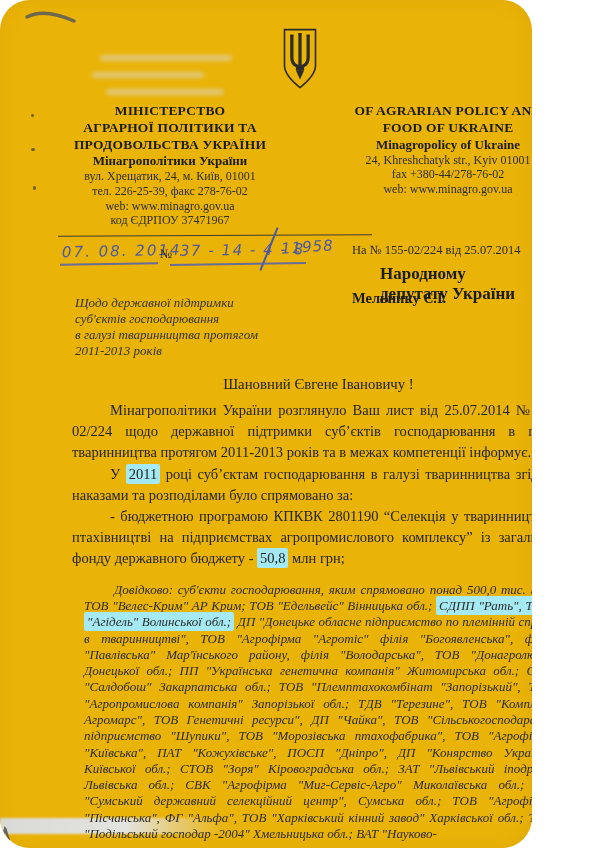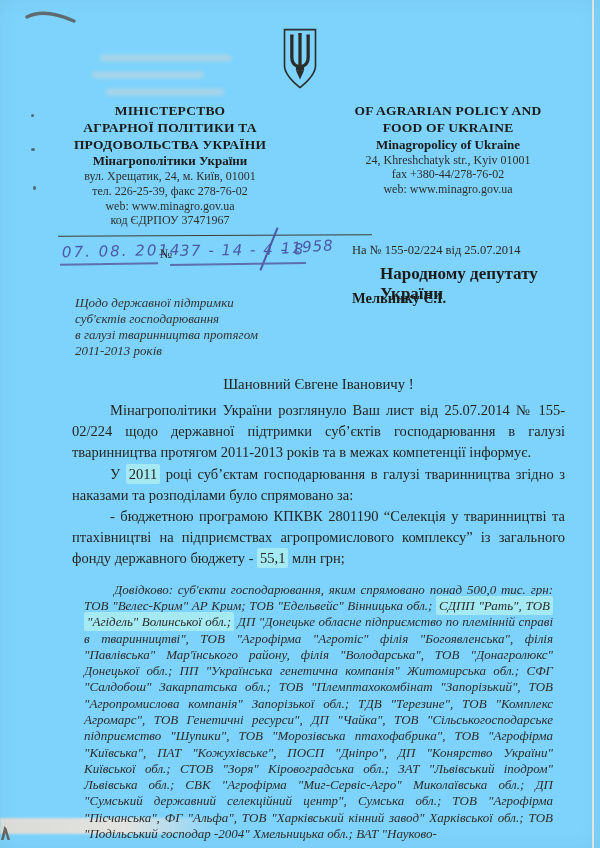--- a/index.html
+++ b/index.html
@@ -1,20 +1,20 @@
 <!DOCTYPE html>
 <html><head>
 <meta charset="utf-8">
 <style>
   html,body{margin:0;padding:0;}
   .page{
-    position:relative;width:600px;height:848px;overflow:hidden;
-    background:#7dd3fc;
+    position:relative;width:532px;height:848px;overflow:hidden;
+    background:#eab308;
     box-shadow:inset 0 0 22px rgba(0,0,0,.05);
-    font-family:"Liberation Serif",serif;color:#2a2a28;
+    font-family:"Liberation Serif",serif;color:#2a2a28;border-radius:30px;
   }
   
   .pen-stroke{position:absolute;left:24px;top:6px;width:54px;height:22px;opacity:.85;}
   .bleed{position:absolute;background:#d7d7d3;filter:blur(2px);border-radius:3px;opacity:.55;}
   .speck{position:absolute;background:#3a3a38;border-radius:50%;opacity:.7;}
   .bottom-band{position:absolute;left:0;top:818px;width:228px;height:16px;
     background:linear-gradient(to right,#dadad7 0%,#e3e3e0 55%,rgba(227,227,224,0)100%);
     filter:blur(1px);}
   .corner-mark{position:absolute;left:1px;top:826px;width:9px;height:14px;background:#55544f;
     clip-path:polygon(0 100%,38% 0,62% 18%,100% 100%,72% 100%,50% 52%,28% 100%);opacity:.85;}
@@ -112,17 +112,17 @@
     <div>Щодо державної підтримки</div>
     <div>суб'єктів господарювання</div>
     <div>в галузі  тваринництва протягом</div>
     <div>2011-2013 років</div>
   </div>
 
   <div class="salutation">Шановний Євгене Івановичу !</div>
   <div class="bodytext">
     <p class="para"><span>Мінагрополітики України розглянуло Ваш лист від 25.07.2014 № 155-02/224 щодо державної підтримки суб’єктів господарювання в галузі тваринництва протягом 2011-2013 років та в межах компетенції інформує.</span></p>
     <p class="para"><span>У </span><span class="hl">2011</span><span> році суб’єктам господарювання в галузі тваринництва згідно з наказами та розподілами було спрямовано за:</span></p>
-    <p class="para"><span>- бюджетною програмою КПКВК 2801190 “Селекція у тваринництві та птахівництві на підприємствах агропромислового комплексу”  із загального фонду державного бюджету - </span><span class="hl">55,1</span><span> млн грн;</span></p>
+    <p class="para"><span>- бюджетною програмою КПКВК 2801190 “Селекція у тваринництві та птахівництві на підприємствах агропромислового комплексу”  із загального фонду державного бюджету - </span><span class="hl">50,8</span><span> млн грн;</span></p>
     <p class="note"><span>Довідково: суб'єкти господарювання, яким спрямовано понад 500,0 тис. грн: ТОВ "Велес-Крим" АР Крим; ТОВ "Едельвейс" Вінницька обл.; </span><span class="hl">СДПП "Рать", ТОВ "Агідель" Волинської обл.;</span><span> ДП "Донецьке обласне підприємство по племінній справі в тваринництві", ТОВ "Агрофірма "Агротіс" філія "Богоявленська", філія "Павлівська" Мар'їнського району, філія "Володарська", ТОВ "Донагролюкс" Донецької обл.; ПП "Українська генетична компанія" Житомирська обл.; СФГ "Салдобош" Закарпатська обл.; ТОВ "Племптахокомбінат "Запорізький", ТОВ "Агропромислова компанія" Запорізької обл.; ТДВ "Терезине", ТОВ "Комплекс Агромарс", ТОВ Генетичні ресурси", ДП "Чайка", ТОВ "Сільськогосподарське підприємство "Шупики", ТОВ "Морозівська птахофабрика", ТОВ "Агрофірма "Київська", ПАТ "Кожухівське", ПОСП "Дніпро", ДП "Конярство України" Київської обл.; СТОВ "Зоря" Кіровоградська обл.; ЗАТ  "Львівський іподром" Львівська обл.; СВК "Агрофірма "Миг-Сервіс-Агро" Миколаївська обл.; ДП "Сумський державний селекційний центр", Сумська обл.; ТОВ "Агрофірма "Пісчанська", ФГ "Альфа", ТОВ "Харківський кінний завод" Харківської обл.; ТОВ "Подільський господар -2004" Хмельницька обл.; ВАТ  "Науково-</span></p>
   </div>
 
 </div>
 
 </body></html>

